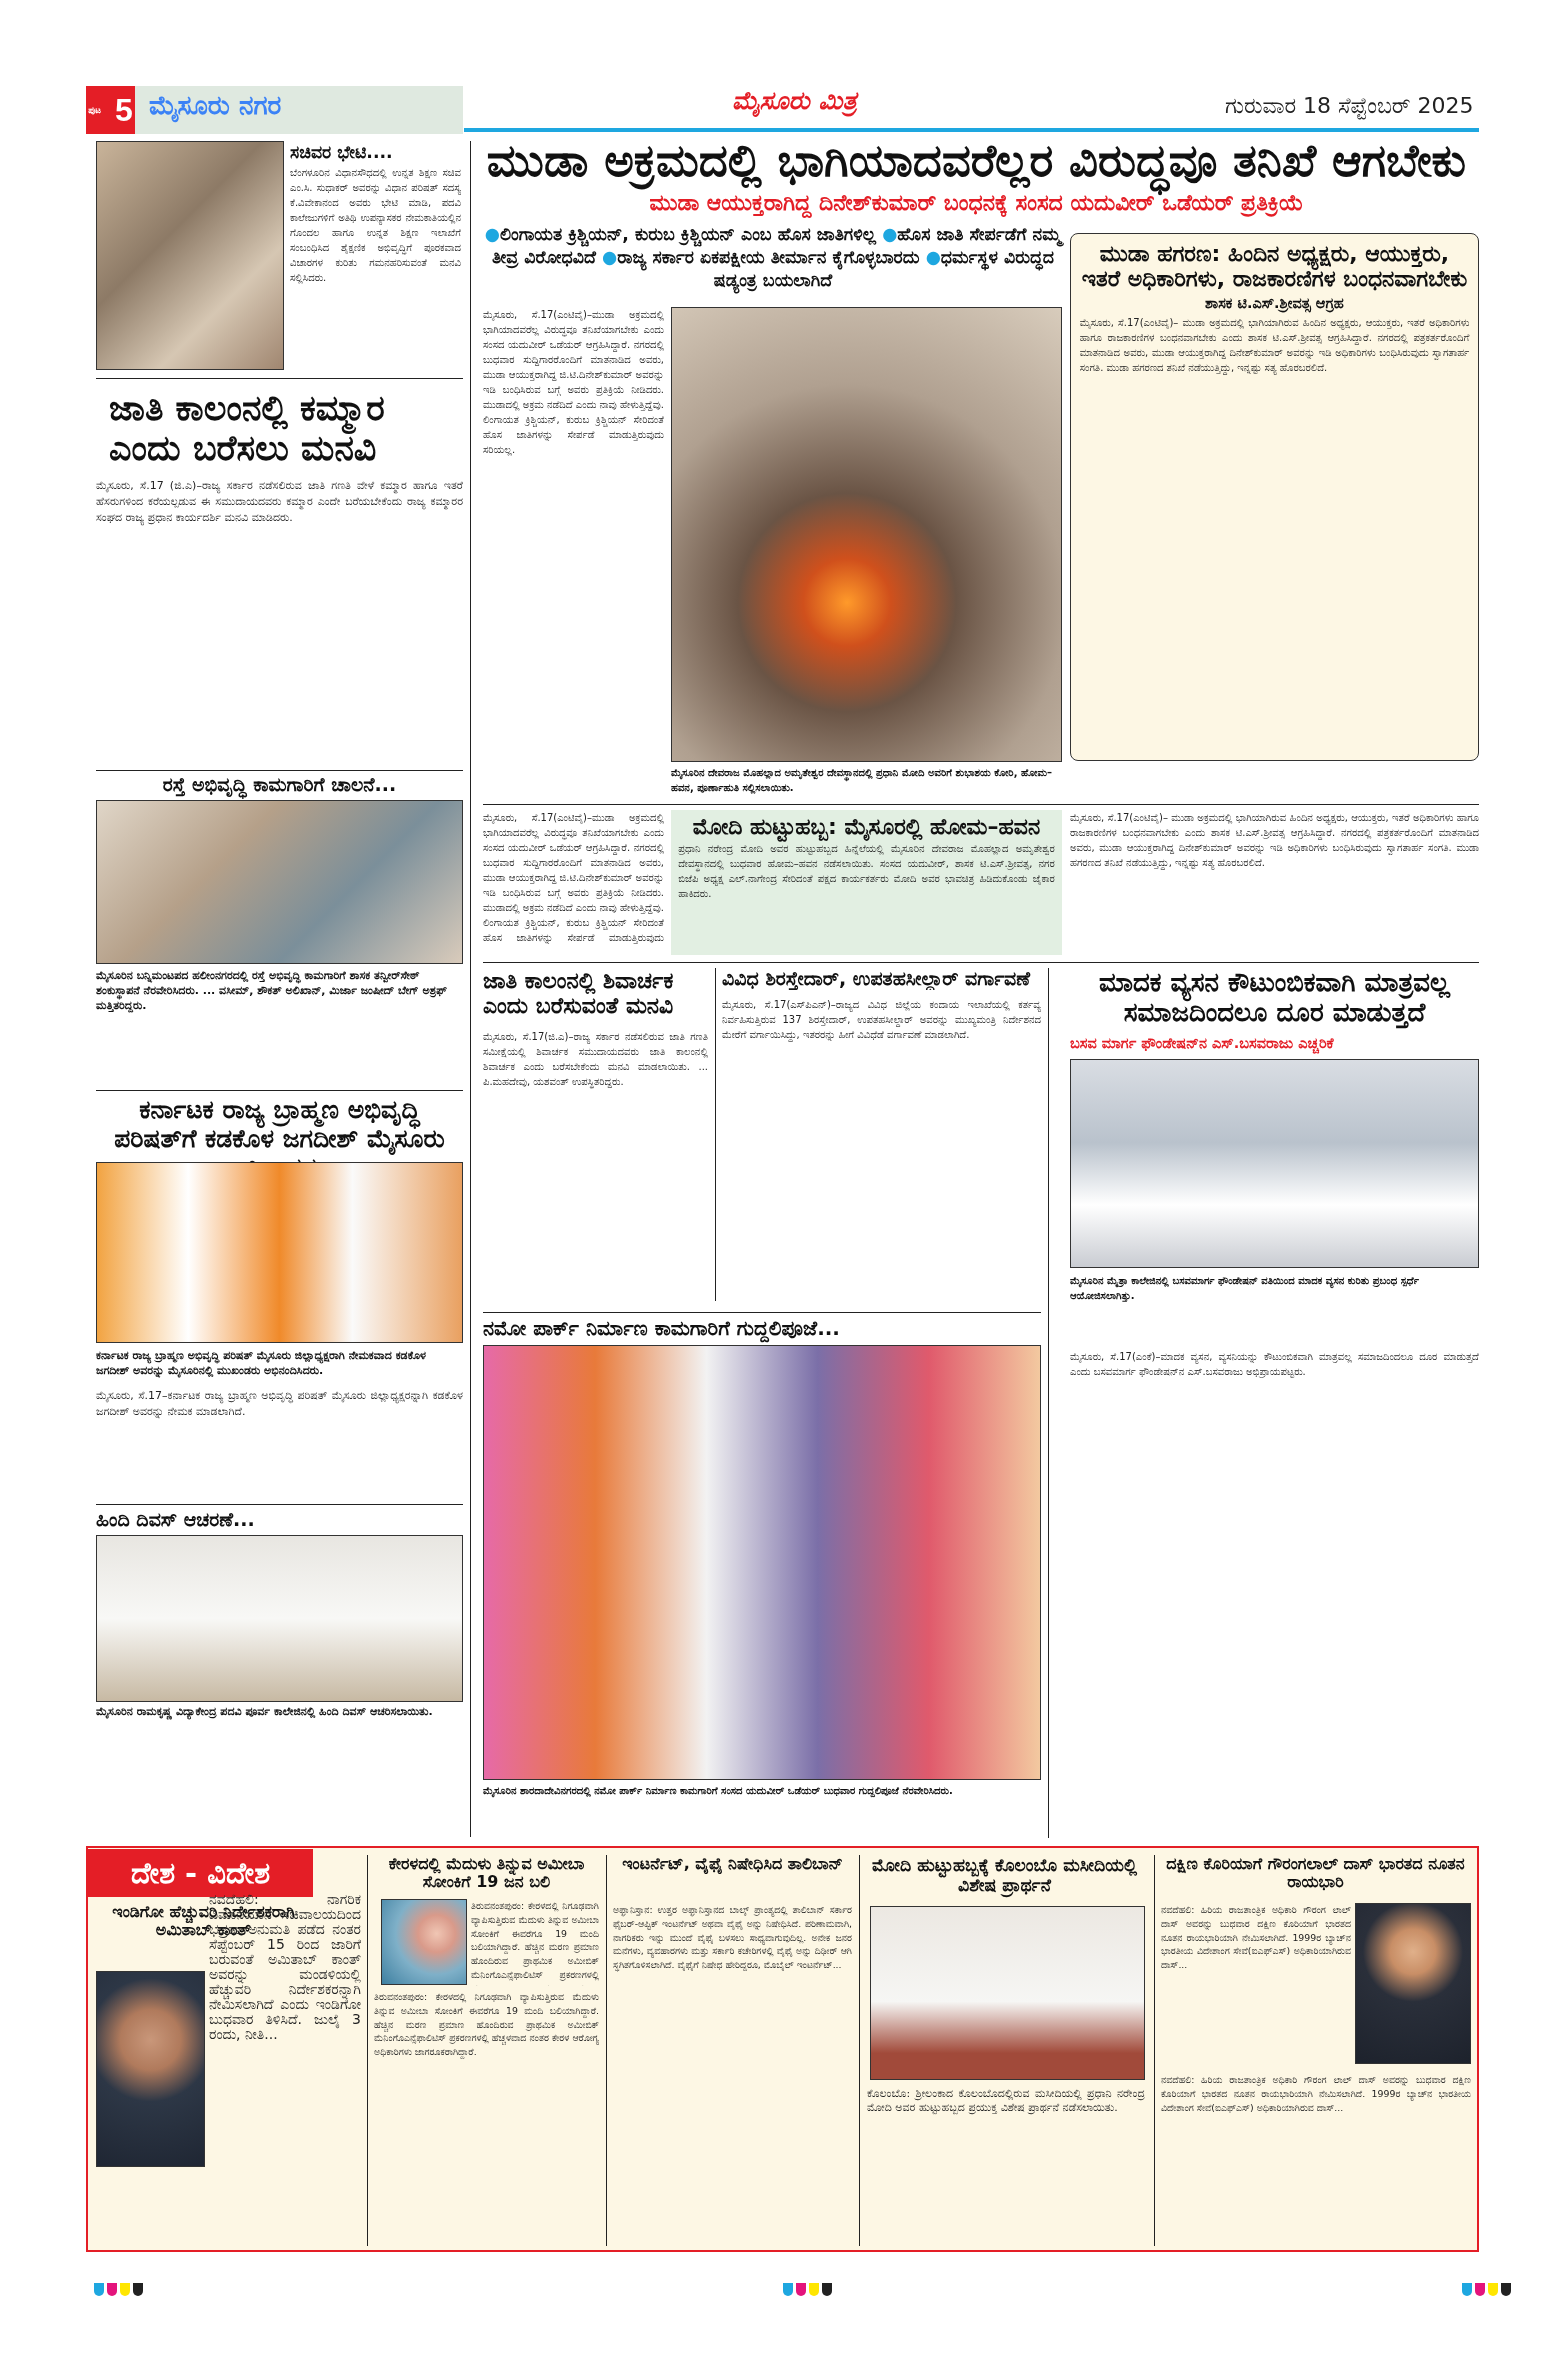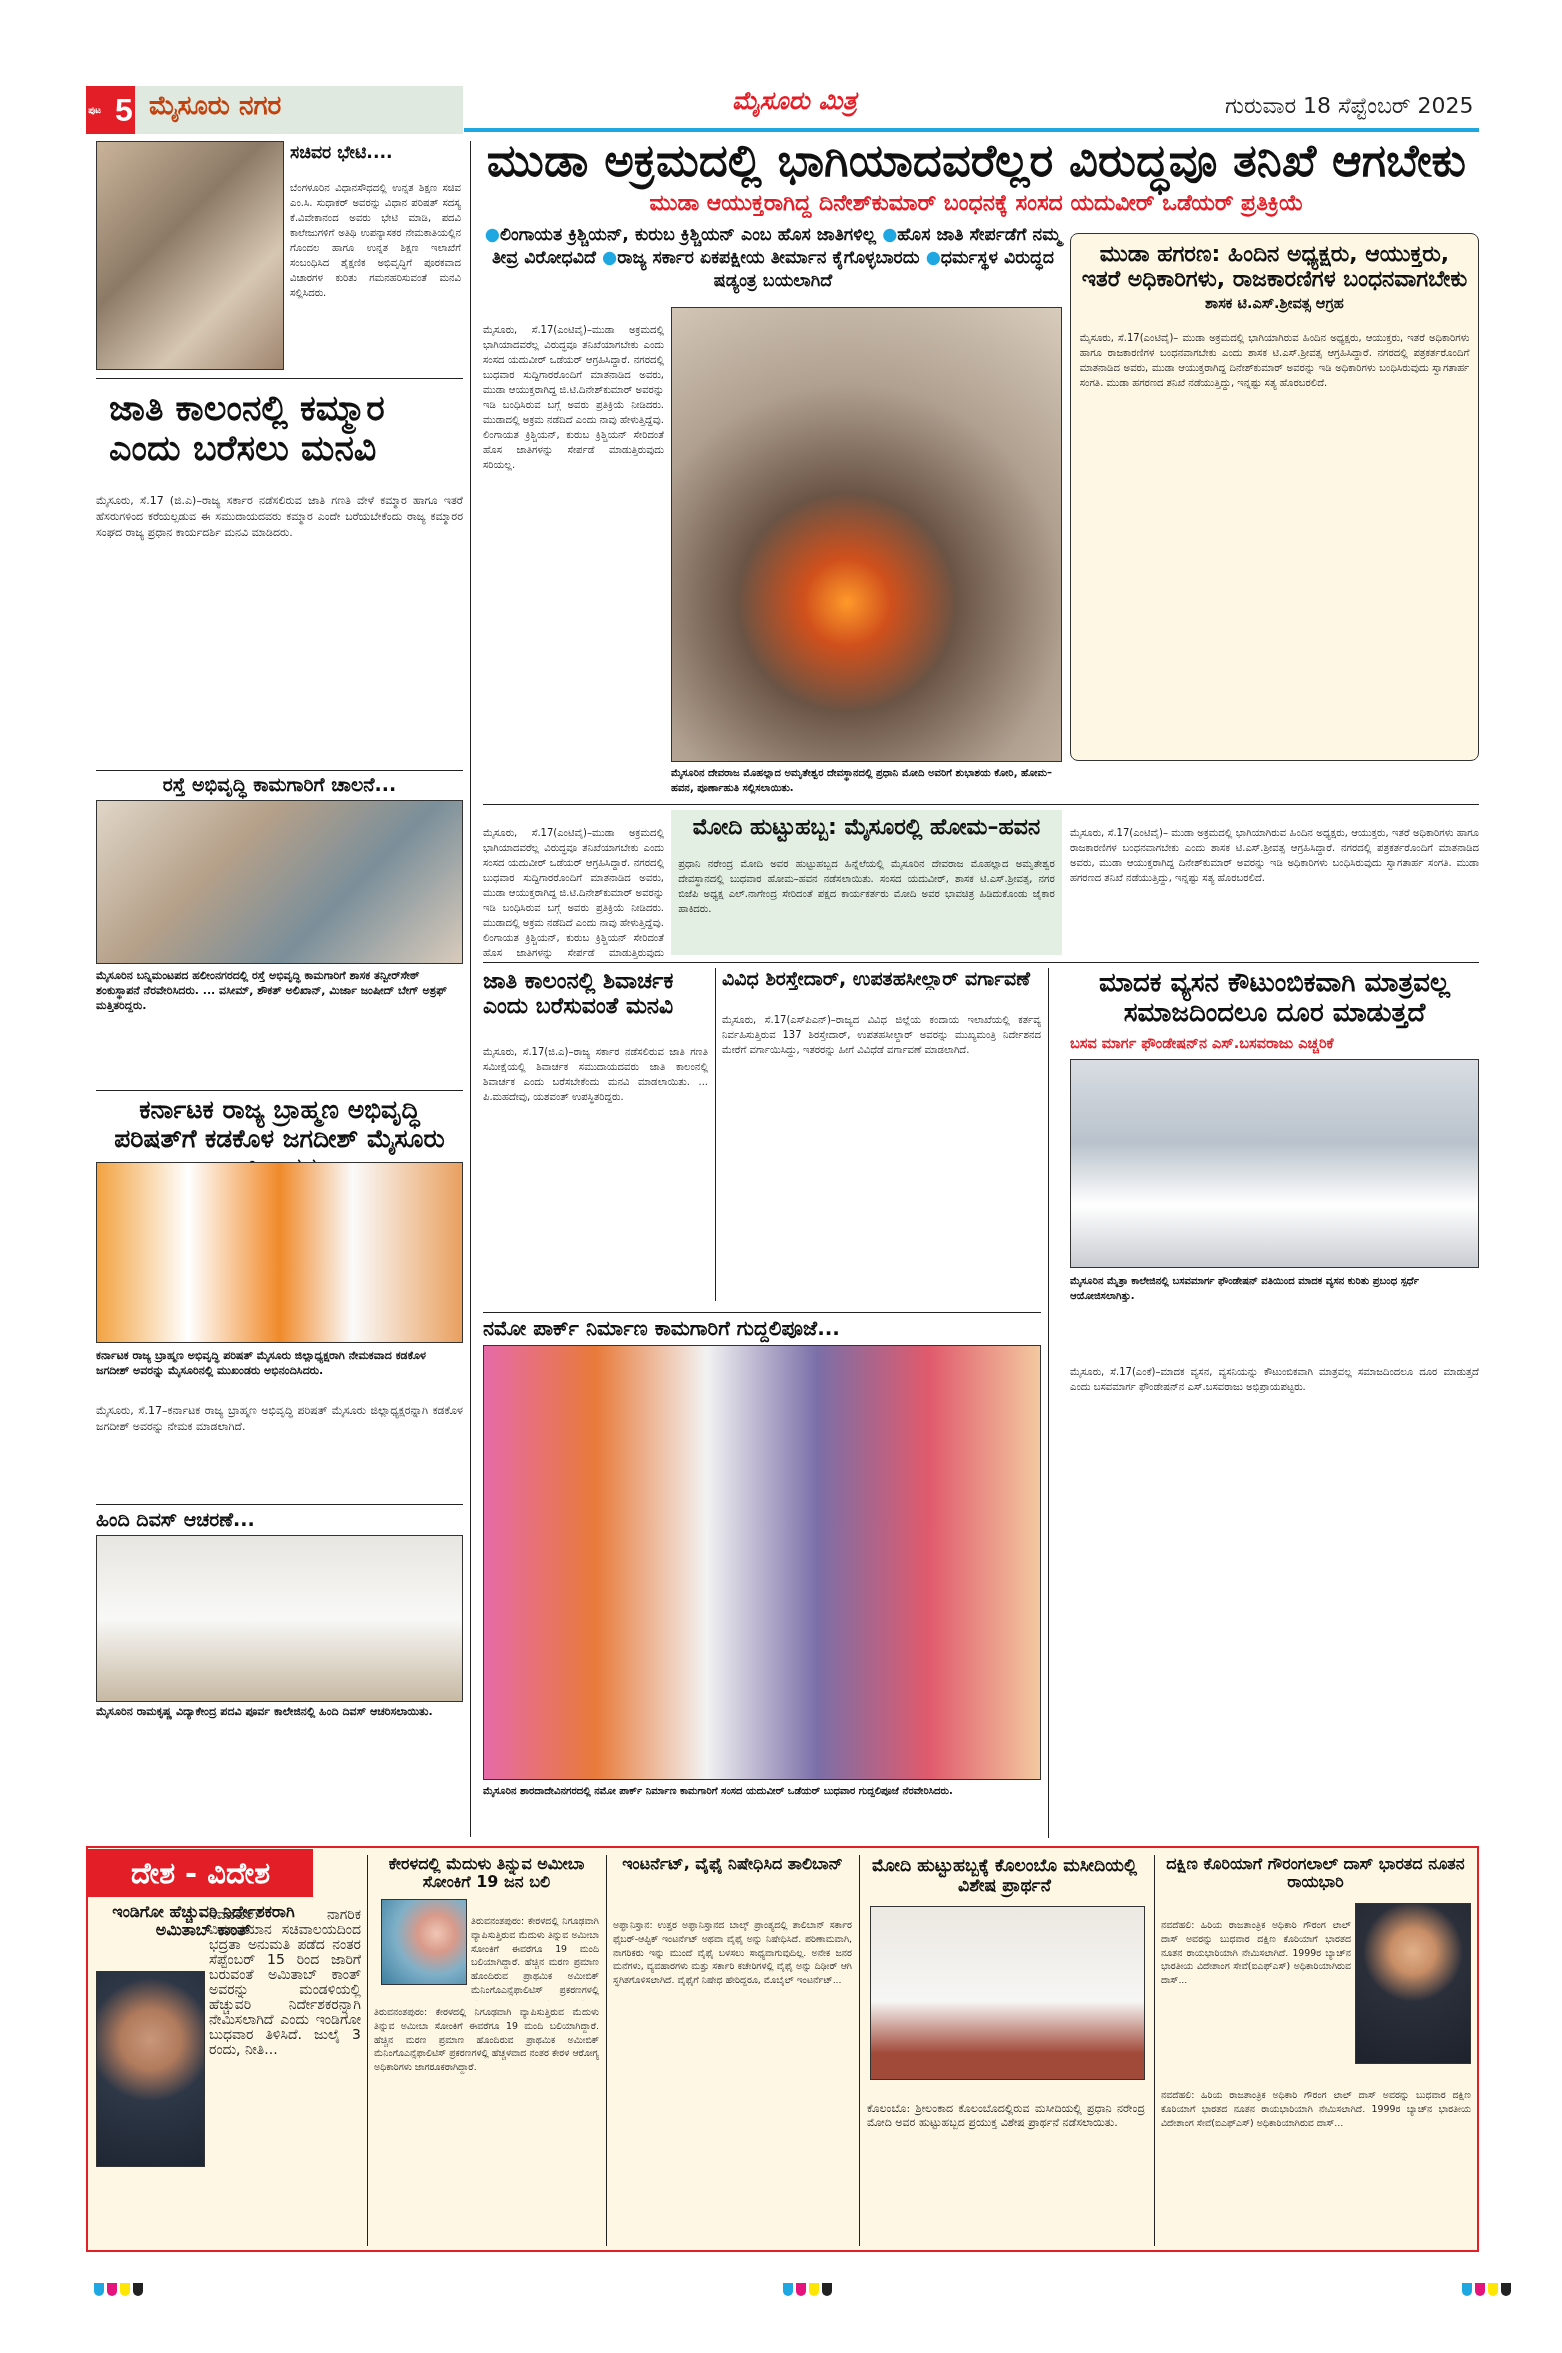--- a/index.html
+++ b/index.html
@@ -2,40 +2,40 @@
 <html style="font-size:11.6px"><head>
 <meta charset="utf-8">
 <style>
   * { box-sizing: border-box; margin: 0; padding: 0; }
   body { width: 1562px; height: 2354px; background: #fff; font-family: "DejaVu Sans", sans-serif; color: #111; position: relative; overflow: hidden; }
   .abs { position: absolute; }
   .masthead-left { left: 86px; top: 86px; width: 377px; height: 48px; background: #dfe9e0; }
   .page-box { left: 86px; top: 86px; width: 49px; height: 48px; background: #e41e26; color: #fff; display:flex; align-items:center; justify-content:center; gap:14px; }
   .page-box .small { font-size: 8.7px; font-weight: bold; }
   .page-box .num { font-size: 32px; font-weight: bold; font-family: "Liberation Sans", sans-serif; }
-  .section-title { left: 149px; top: 90px; font-size: 26px; font-weight: bold; color:#c2410c; }
+  .section-title { left: 149px; top: 90px; font-size: 26px; font-weight: bold; color:#3b82f6; }
   .brand { left: 732px; top: 86px; font-size: 25px; font-weight: bold; color: #e41e26; font-style: italic; }
   .date { left: 1225px; top: 93px; font-size: 22px; color:#222; }
   .blue-rule { left: 464px; top: 128px; width: 1015px; height: 3.6px; background: #1ea7e0; }
   .rule { background: #222; height: 1.4px; }
   .vrule { background: #222; width: 1.4px; }
   .photo { background: linear-gradient(135deg, #c9b49a, #8d7a66 40%, #d6c7b3 70%, #a08670); border: 0.7px solid #333; }
   .photo.alt { background: linear-gradient(135deg, #e0d6c8, #b5a089 35%, #7b8f9a 65%, #d9cbbb); }
   .photo.fire { background: radial-gradient(circle at 45% 65%, #ff9a2a 0%, #d0501c 12%, #6a5445 30%, #b0a090 60%, #d8ccbc 100%); }
   .photo.crowd { background: linear-gradient(90deg, #e66aa8, #e87a3a 20%, #f2f2f2 40%, #7b6fa8 60%, #e05a6c 80%, #f3c9a0); }
   .photo.class { background: linear-gradient(180deg, #d9dde3, #b9c2cc 40%, #ffffff 70%, #c9ccd2); }
   .photo.white { background: linear-gradient(180deg, #e8e6e1, #f8f8f6 50%, #c7b9a3); }
   .photo.orange { background: linear-gradient(90deg, #f2a341, #ffffff 25%, #f08a2a 50%, #fafafa 70%, #e9a060); }
   .photo.man { background: radial-gradient(circle at 50% 35%, #c9977a 0%, #b07a5c 22%, #2d3746 45%, #1f2633 100%); }
   .photo.brain { background: radial-gradient(circle at 65% 40%, #f0c6b4 0%, #d99a8a 25%, #7fb0c8 55%, #3d7fa0 100%); }
   .photo.prayer { background: linear-gradient(180deg, #ece8e2, #f6f6f4 55%, #a14a3a 85%); }
   .photo.suit { background: radial-gradient(circle at 50% 30%, #e0b08a 0%, #c88e66 18%, #2a2f3a 40%, #1d222c 100%); }
   .hl { font-weight: bold; color: #111; line-height: 1.15; }
   .hl-red { font-weight: bold; color: #e41e26; }
-  .txt { font-size: 11px; line-height: 16px; color: #222; text-align: justify; overflow: hidden; margin-top: 15px; }
+  .txt { font-size: 11px; line-height: 16px; color: #222; text-align: justify; overflow: hidden; }
   .cap { font-size: 11px; line-height: 15px; font-weight: bold; color: #111; overflow:hidden; }
   .boxed { border: 1.4px solid #333; background: #fdf7e4; }
   .green-box { background: #e2efe2; }
   .desha { left: 86px; top: 1846px; width: 1393px; height: 406px; border: 2.9px solid #e41e26; background: #fdf7e4; }
   .desha-tag { left: 88px; top: 1849px; width: 225px; height: 48px; background: #e41e26; color: #fff; font-size: 29px; font-weight: bold; display:flex; align-items:center; justify-content:center; }
   .bullet { color: #1ea7e0; }
   .reg { display:flex; gap: 2.9px; }
   .reg span { width: 10px; height: 13px; border-radius: 0 0 5px 5px; display:inline-block; }
 </style>
 </head>

